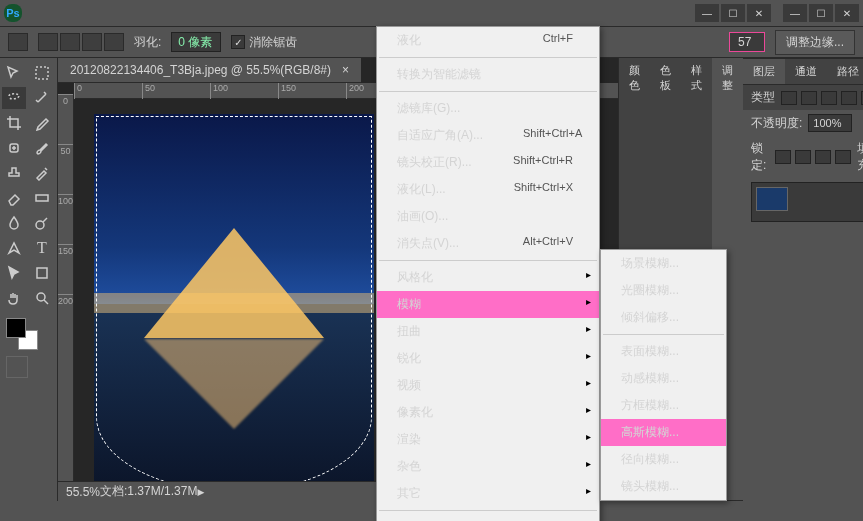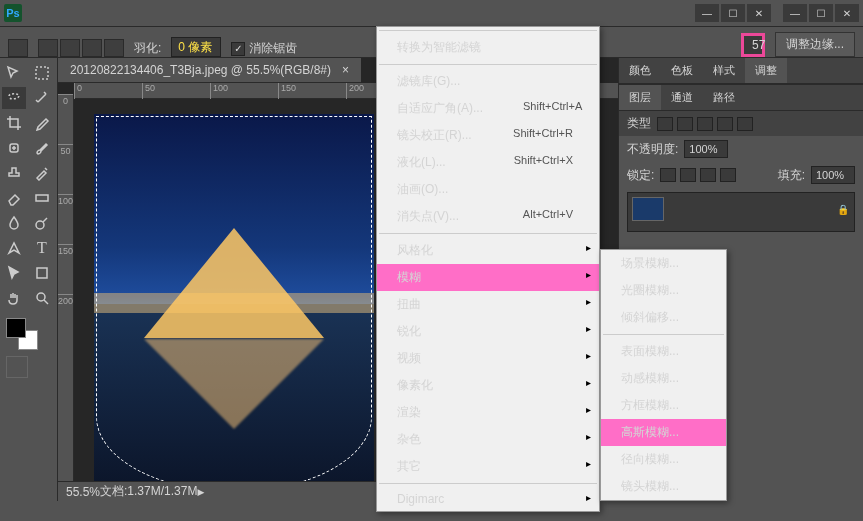--- a/index.html
+++ b/index.html
@@ -1,30 +1,30 @@
 <!DOCTYPE html>
 <html><head>
 <meta charset="utf-8">
 <style>
 *{margin:0;padding:0;box-sizing:border-box;font-family:"Microsoft YaHei",sans-serif;font-size:12px;color:#d4d4d4;user-select:none}
 body{background:#535353;width:863px;height:521px;overflow:hidden;position:relative}
 .titlebar{height:26px;background:#535353;display:flex;align-items:center;padding:0 4px}
-.ps-logo{width:18px;height:18px;background:#14532d;color:#31a8ff;font-weight:bold;display:flex;align-items:center;justify-content:center;font-size:11px;border-radius:2px;margin-right:8px}
+.ps-logo{width:18px;height:18px;background:#14532d;color:#31a8ff;font-weight:bold;display:flex;align-items:center;justify-content:center;font-size:11px;border-radius:8px;margin-right:8px}
 .menubar{display:flex;gap:4px;flex:1}
 .menu-item{padding:3px 8px;cursor:pointer}
 .menu-item.highlighted{border:2px solid red;padding:1px 6px}
 .win-controls{display:flex;gap:2px;margin-left:auto}
 .win-btn{width:24px;height:18px;background:#3a3a3a;display:flex;align-items:center;justify-content:center;cursor:pointer;font-size:10px}
-.optbar{height:32px;background:#535353;border-top:1px solid #2a2a2a;border-bottom:1px solid #2a2a2a;display:flex;align-items:flex-end;padding:0 8px;gap:10px}
+.optbar{height:32px;background:#535353;border-top:1px solid #2a2a2a;border-bottom:1px solid #2a2a2a;display:flex;align-items:center;padding:0 8px;gap:10px}
 .opt-icon{width:20px;height:18px;background:#3e3e3e;border:1px solid #2a2a2a}
 .opt-label{color:#d4d4d4}
-.opt-input{background:#3a3a3a;border:1px solid #222;padding:2px 6px;color:#fde047;width:50px}
+.opt-input{background:#3a3a3a;border:1px solid #222;padding:2px 6px;color:#86efac;width:50px}
 .checkbox{width:14px;height:14px;background:#3a3a3a;border:1px solid #222;display:inline-flex;align-items:center;justify-content:center;margin-right:4px}
 .checkbox.checked::after{content:"✓";font-size:10px;color:#ddd}
-.opt-num{background:#3a3a3a;border:3px solid #ec4899;padding:2px 8px;width:24px}
+.opt-num{background:#3a3a3a;border:1px solid #ec4899;padding:2px 8px;width:36px}
 .opt-btn{background:#5a5a5a;border:1px solid #333;padding:3px 10px;cursor:pointer}
 .main{display:flex;height:443px}
 .tools{width:58px;background:#535353;border-right:1px solid #2a2a2a;padding:4px 2px;display:grid;grid-template-columns:1fr 1fr;gap:3px;align-content:start}
 .tool{width:24px;height:22px;display:flex;align-items:center;justify-content:center;cursor:pointer;color:#ccc;font-size:14px}
 .tool svg{width:16px;height:16px;stroke:#ccc;fill:none;stroke-width:1.5}
 .tool.active{background:#3a3a3a}
 .swatches{grid-column:1/3;padding:6px 4px}
 .swatch-pair{position:relative;width:32px;height:32px}
 .swatch-fg{position:absolute;width:20px;height:20px;background:#000;border:1px solid #888;top:0;left:0}
 .swatch-bg{position:absolute;width:20px;height:20px;background:#fff;border:1px solid #888;bottom:0;right:0}
@@ -36,21 +36,21 @@
 .ruler-tick{flex:1;border-left:1px solid #888;font-size:9px;padding-left:2px;height:16px;line-height:10px;color:#aaa}
 .ruler-tick-v{border-top:1px solid #888;font-size:9px;padding-top:1px;height:50px;color:#aaa;text-align:center}
 .canvas-wrap{position:absolute;top:36px;left:16px;right:0;bottom:20px;display:flex;align-items:flex-start;justify-content:flex-start;padding:20px}
 .doc-image{width:280px;height:380px;position:relative;overflow:hidden}
 .sky{position:absolute;inset:0;background:linear-gradient(to bottom,#0a1849 0%,#14377a 35%,#1e4c9c 48%,#245db5 50%,#1a3356 50%,#0b1428 100%)}
 .pyramid{position:absolute;left:50%;top:30%;transform:translateX(-50%);width:0;height:0;border-left:90px solid transparent;border-right:90px solid transparent;border-bottom:110px solid rgba(255,200,100,0.85)}
 .pyramid-refl{position:absolute;left:50%;top:58%;transform:translateX(-50%) scaleY(-0.9);width:0;height:0;border-left:90px solid transparent;border-right:90px solid transparent;border-bottom:100px solid rgba(255,200,120,0.5);filter:blur(1px)}
 .buildings{position:absolute;left:0;right:0;top:47%;height:20px;background:rgba(200,170,120,0.6)}
 .sel-marquee{position:absolute;inset:2px;border:1px dashed #fff;border-radius:0 0 50% 50%/0 0 20% 20%}
 .statusbar{position:absolute;bottom:0;left:0;right:0;height:20px;background:#535353;border-top:1px solid #2a2a2a;display:flex;align-items:center;padding:0 8px;font-size:11px;}
-.panels{width:245px;background:#535353;border-left:1px solid #2a2a2a;display:flex;flex-direction:column}
+.panels{width:245px;background:#535353;border-left:1px solid #2a2a2a;display:flex;flex-direction:row}
 .panel-tabs{display:flex;border-bottom:1px solid #2a2a2a;background:#424242}
 .panel-tab{padding:5px 10px;cursor:pointer;font-size:11px}
 .panel-tab.active{background:#535353}
 .panel-body{padding:8px;background:#535353}
 .adj-title{font-size:11px;margin-bottom:8px}
 .adj-icons{display:flex;flex-wrap:wrap;gap:10px}
 .adj-icon{width:20px;height:20px;display:flex;align-items:center;justify-content:center;color:#ccc;cursor:pointer;font-size:14px}
 .layers-panel{border-top:1px solid #2a2a2a}
 .layer-opts{display:flex;align-items:center;gap:6px;padding:4px 8px;font-size:11px;background:#424242}
 .layer-opts-row2{display:flex;align-items:center;gap:6px;padding:4px 8px;font-size:11px}
@@ -298,20 +298,24 @@
         <div class="layer-row">
           <div class="layer-thumb"></div>
           <span class="layer-lock-badge">🔒</span>
         </div>
       </div>
     </div>
   </div>
 </div>
 
 <div class="menu-drop menu1">
+  <div class="mi">
+      <span>液化</span>
+      <span class="shortcut">Ctrl+F</span>
+    </div>
   <div class="sep"></div>
   <div class="mi">
       <span>转换为智能滤镜</span>
     </div>
   <div class="sep"></div>
   <div class="mi">
       <span>滤镜库(G)...</span>
     </div>
   <div class="mi">
       <span>自适应广角(A)...</span>

